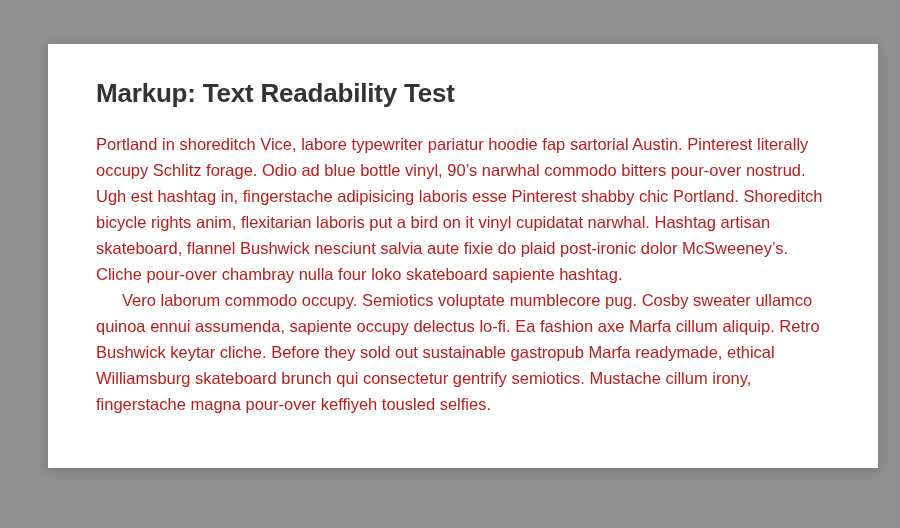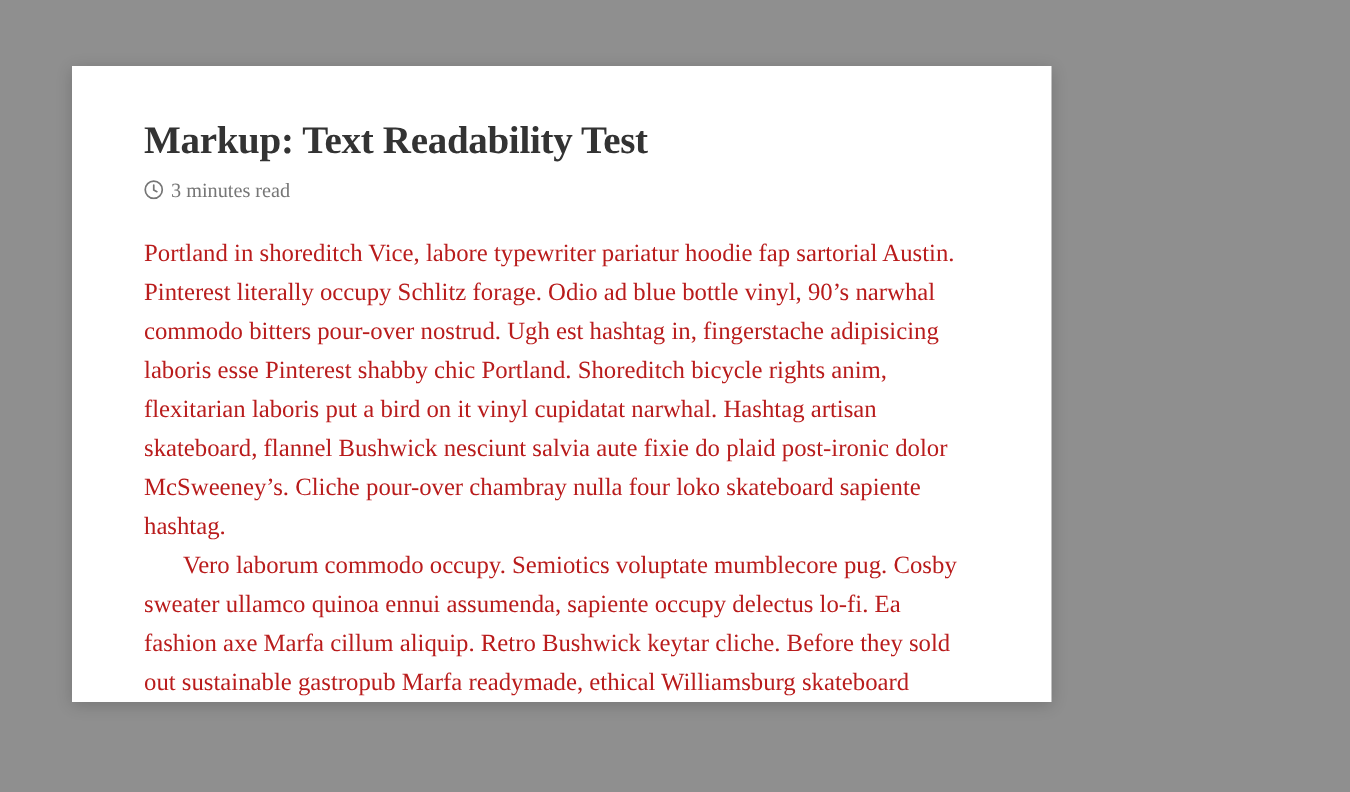--- a/index.html
+++ b/index.html
@@ -16,28 +16,27 @@
   .page-wrap {
     width: 900px;
     height: 528px;
     position: relative;
     box-sizing: border-box;
   }
   .article-card {
     position: absolute;
     left: 48px;
     top: 44px;
-    width: 653px;
+    width: 830px;
     height: 424px;
     background: #ffffff;
     box-sizing: border-box;
     padding: 34px 48px 20px 48px;
     box-shadow: 0 2px 10px rgba(0,0,0,0.18);
     overflow: hidden;
-    font-family: Liberation Serif, serif;
   }
   .article-title {
     margin: 0;
     font-size: 26px;
     line-height: 1.2;
     font-weight: bold;
     color: #333333;
     letter-spacing: -0.2px;
   }
   .meta-row {
@@ -75,29 +74,20 @@
   }
 </style>
 </head>
 <body>
 
 <div class="page-wrap">
   <article class="article-card">
 
     <h1 class="article-title">Markup: Text Readability Test</h1>
 
-    <div class="meta-row">
-      <span class="clock-icon">
-        <svg width="13" height="13" viewBox="0 0 16 16" aria-hidden="true">
-          <circle cx="8" cy="8" r="7" fill="none" stroke="#767676" stroke-width="1.4"></circle>
-          <path d="M8 4.2 V8.2 L10.6 9.6" fill="none" stroke="#767676" stroke-width="1.4" stroke-linecap="round"></path>
-        </svg>
-      </span>
-      <span class="meta-text">3 minutes read</span>
-    </div>
 
     <div class="article-body">
       <p>Portland in shoreditch Vice, labore typewriter pariatur hoodie fap sartorial Austin. Pinterest literally occupy Schlitz forage. Odio ad blue bottle vinyl, 90’s narwhal commodo bitters pour-over nostrud. Ugh est hashtag in, fingerstache adipisicing laboris esse Pinterest shabby chic Portland. Shoreditch bicycle rights anim, flexitarian laboris put a bird on it vinyl cupidatat narwhal. Hashtag artisan skateboard, flannel Bushwick nesciunt salvia aute fixie do plaid post-ironic dolor McSweeney’s. Cliche pour-over chambray nulla four loko skateboard sapiente hashtag.</p>
       <p class="indented">Vero laborum commodo occupy. Semiotics voluptate mumblecore pug. Cosby sweater ullamco quinoa ennui assumenda, sapiente occupy delectus lo-fi. Ea fashion axe Marfa cillum aliquip. Retro Bushwick keytar cliche. Before they sold out sustainable gastropub Marfa readymade, ethical Williamsburg skateboard brunch qui consectetur gentrify semiotics. Mustache cillum irony, fingerstache magna pour-over keffiyeh tousled selfies.</p>
     </div>
 
   </article>
 </div>
 
 </body></html>

